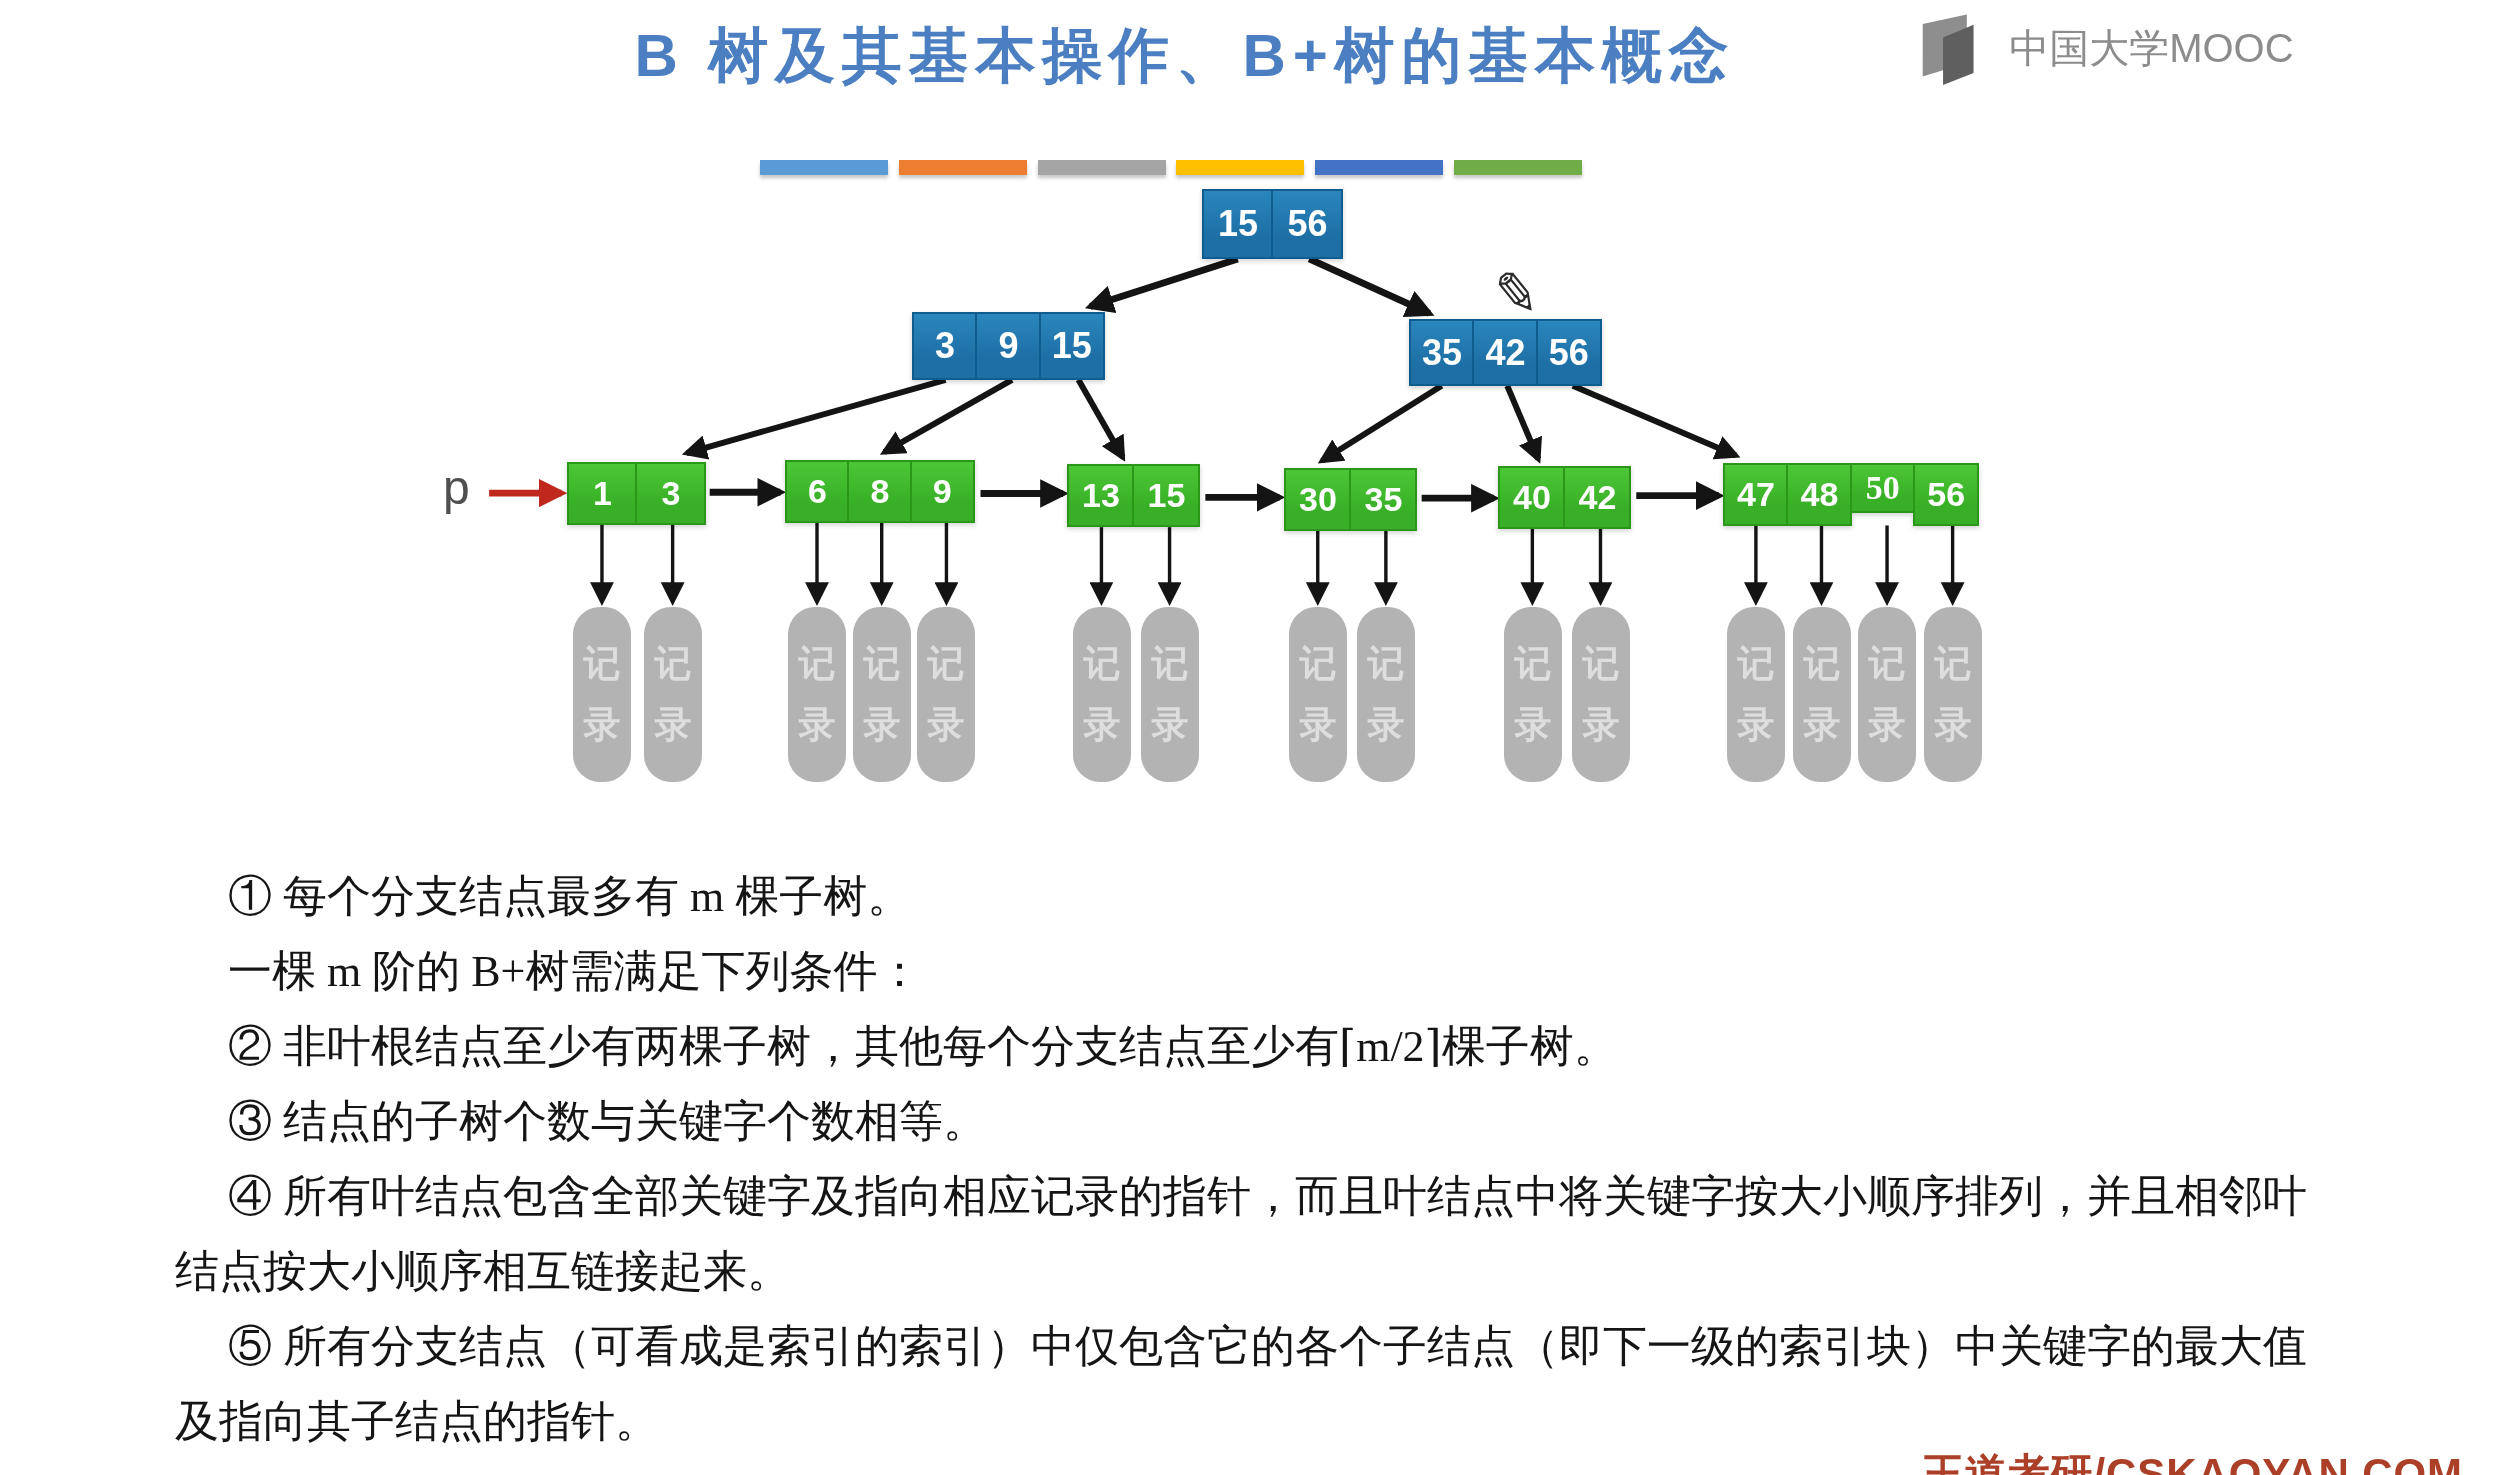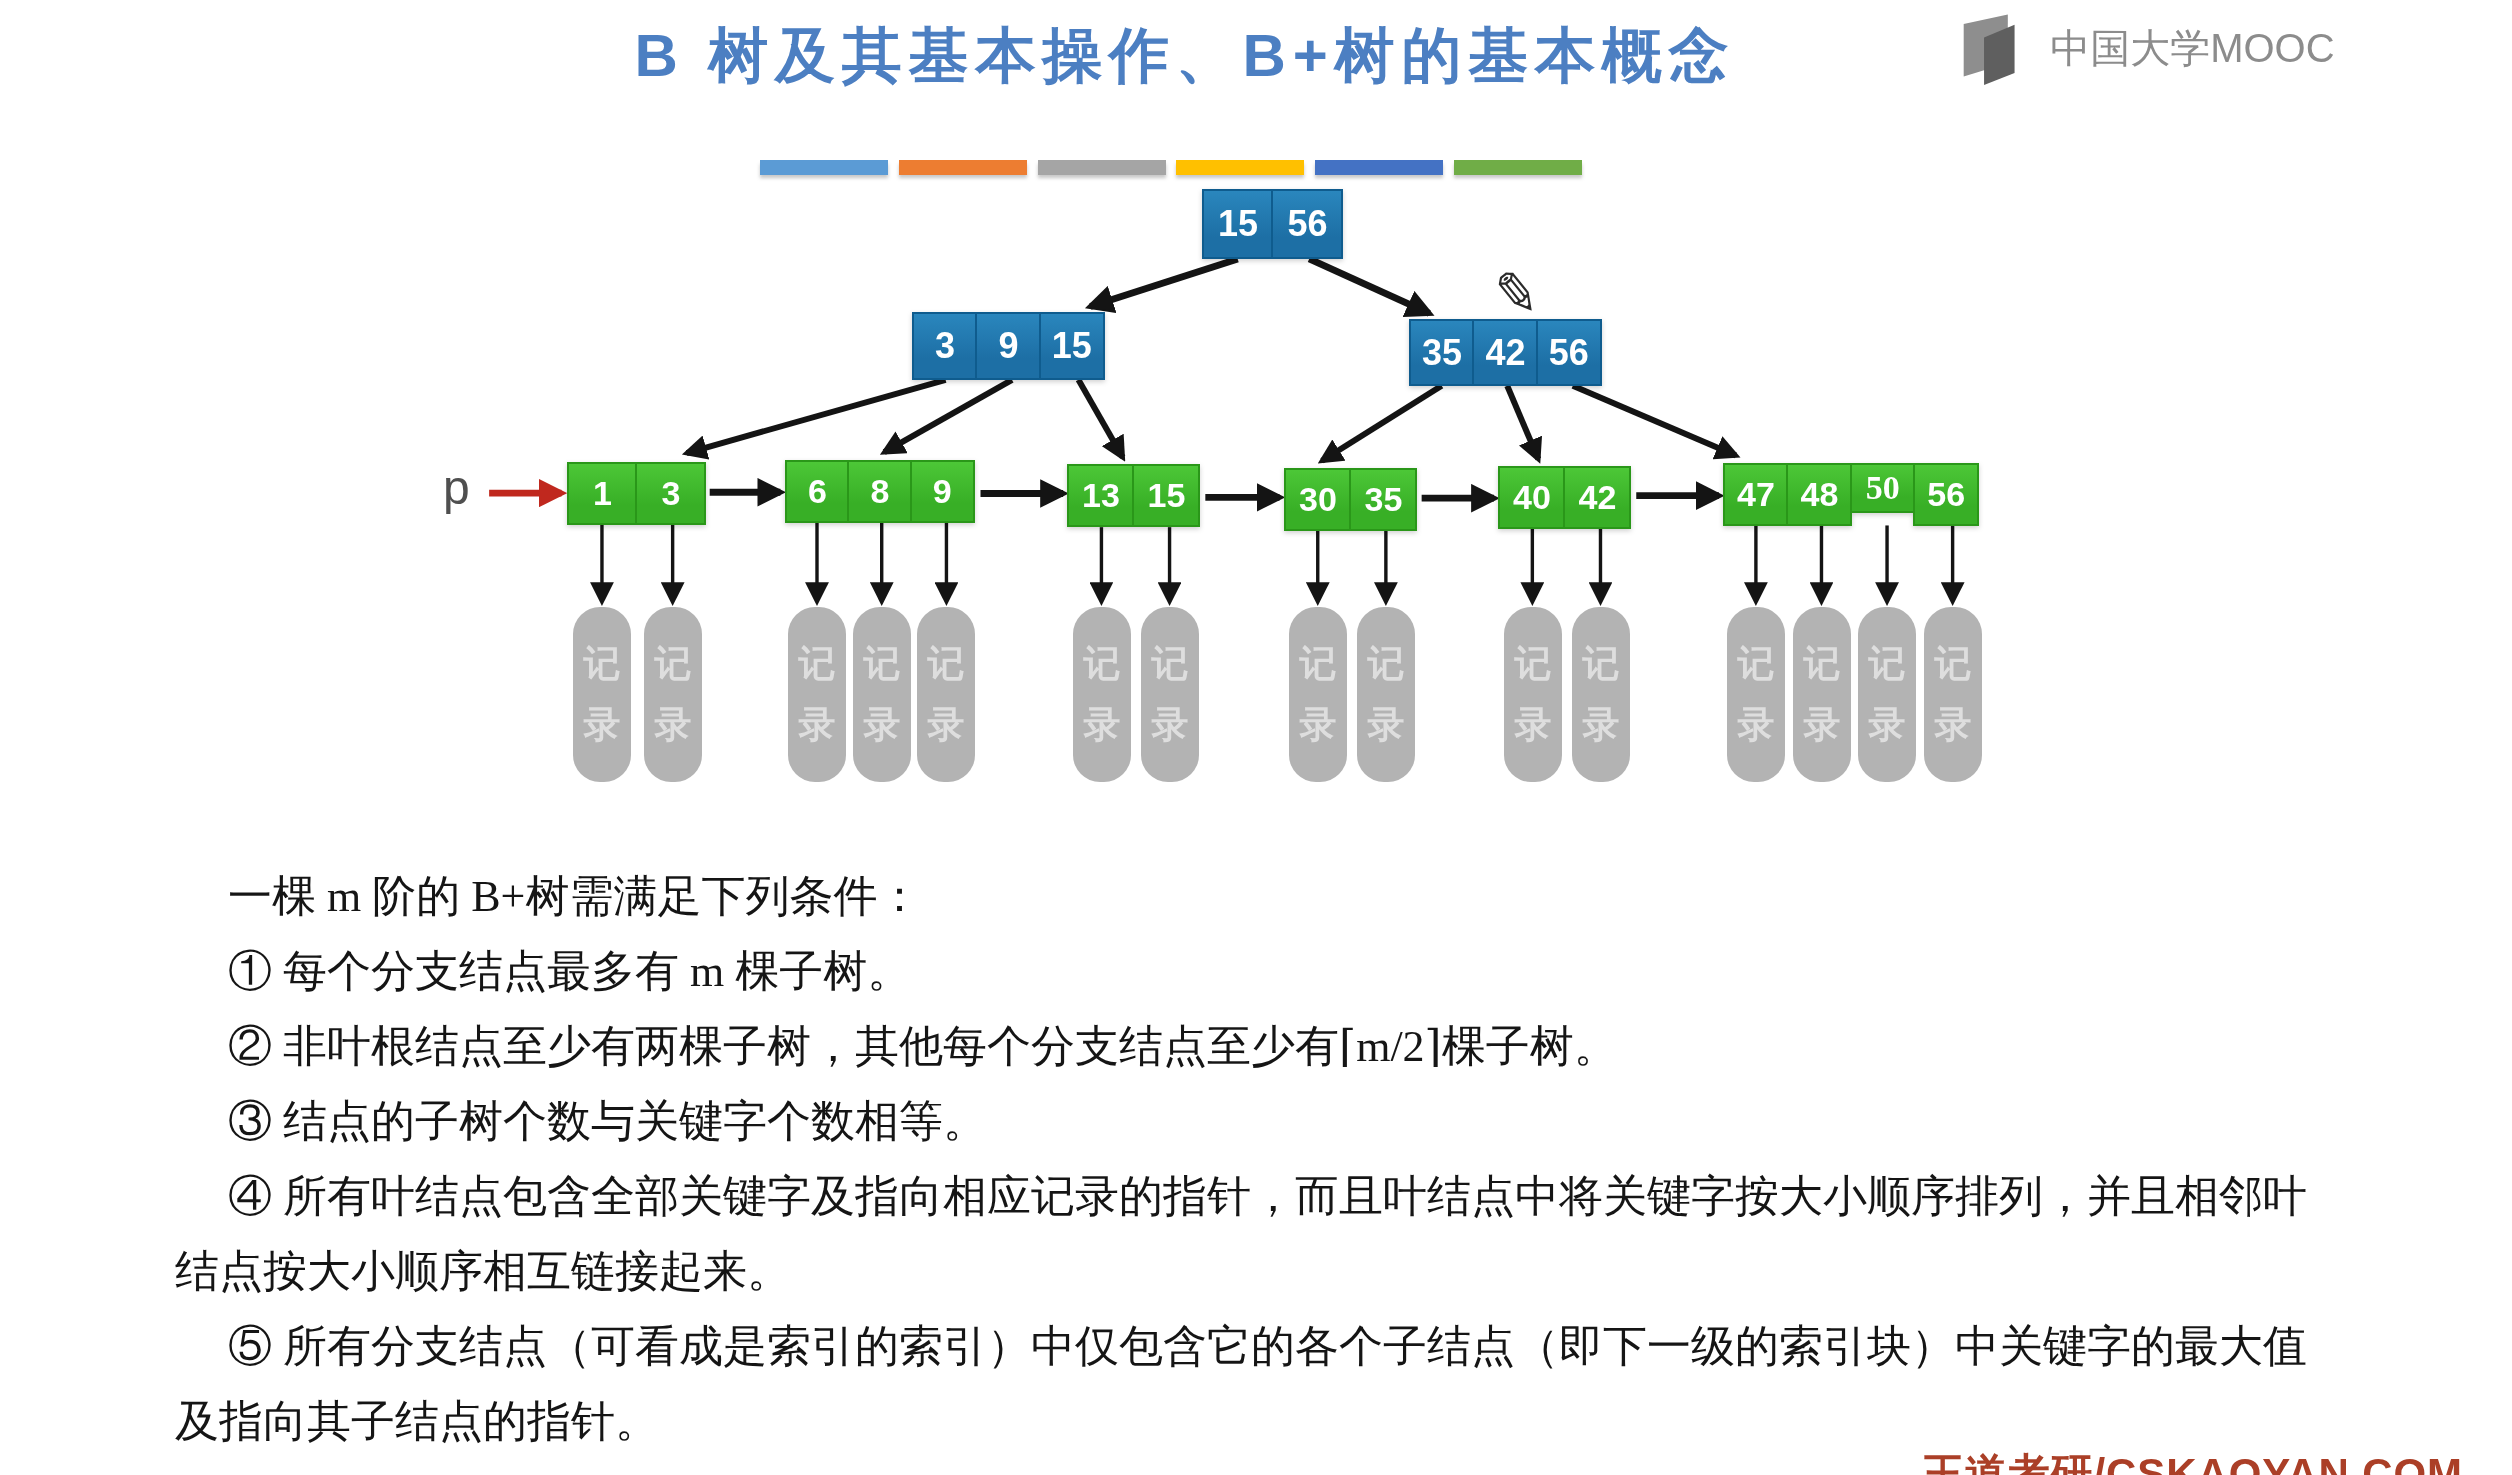--- a/index.html
+++ b/index.html
@@ -13,21 +13,21 @@
   .stage{
     position:relative;width:2512px;height:1475px;background:#ffffff;overflow:hidden;
     font-family:"Liberation Sans","DejaVu Sans",sans-serif;
   }
   .title{
     position:absolute;left:0;top:15.3px;width:2368px;margin:1px;text-align:center;
     font-size:60px;font-weight:bold;letter-spacing:6.8px;color:var(--title-blue);
     font-family:"Liberation Sans","DejaVu Sans",sans-serif;
   }
   .mooc{
-    position:absolute;left:1962px;top:12px;display:flex;align-items:center;gap:10.2px;
+    position:absolute;left:1921px;top:12px;display:flex;align-items:center;gap:10.2px;
     color:#8c8c8c;font-size:40px;font-weight:500;
   }
   .bar{
     position:absolute;top:160px;height:14.5px;width:128px;
     box-shadow:0 4.3px 3.4px rgba(130,130,130,.45);
   }
   .arrows{position:absolute;left:0;top:0;z-index:1;}
   .tnode{position:absolute;display:flex;z-index:3;filter:drop-shadow(0 2.6px 2.6px rgba(0,0,0,.18));}
   .tcell{
     display:flex;align-items:center;justify-content:center;box-sizing:border-box;
@@ -119,22 +119,22 @@
       <line x1="2138.5" y1="617" x2="2138.5" y2="706" stroke="#141414" stroke-width="4" marker-end="url(#ahv)"></line>
       <line x1="2215.5" y1="617" x2="2215.5" y2="706" stroke="#141414" stroke-width="4" marker-end="url(#ahv)"></line>
       <line x1="2292.5" y1="617" x2="2292.5" y2="706" stroke="#141414" stroke-width="4" marker-end="url(#ahv)"></line>
     </svg>
 
   <span class="p-label">p</span>
   <span class="pencil">✎</span>
 
 
   <div id="bodytext" class="bodytext">
+      <div class="bline indent">① 每个分支结点最多有 m 棵子树。</div>
       <div class="bline indent">一棵 m 阶的 B+树需满足下列条件：</div>
-      <div class="bline indent">① 每个分支结点最多有 m 棵子树。</div>
       <div class="bline indent">② 非叶根结点至少有两棵子树，其他每个分支结点至少有⌈m/2⌉棵子树。</div>
       <div class="bline indent">③ 结点的子树个数与关键字个数相等。</div>
       <div class="bline indent">④ 所有叶结点包含全部关键字及指向相应记录的指针，而且叶结点中将关键字按大小顺序排列，并且相邻叶</div>
       <div class="bline">结点按大小顺序相互链接起来。</div>
       <div class="bline indent">⑤ 所有分支结点（可看成是索引的索引）中仅包含它的各个子结点（即下一级的索引块）中关键字的最大值</div>
       <div class="bline">及指向其子结点的指针。</div>
     </div>
 
 
   <div class="brand">王道考研/CSKAOYAN.COM</div>

